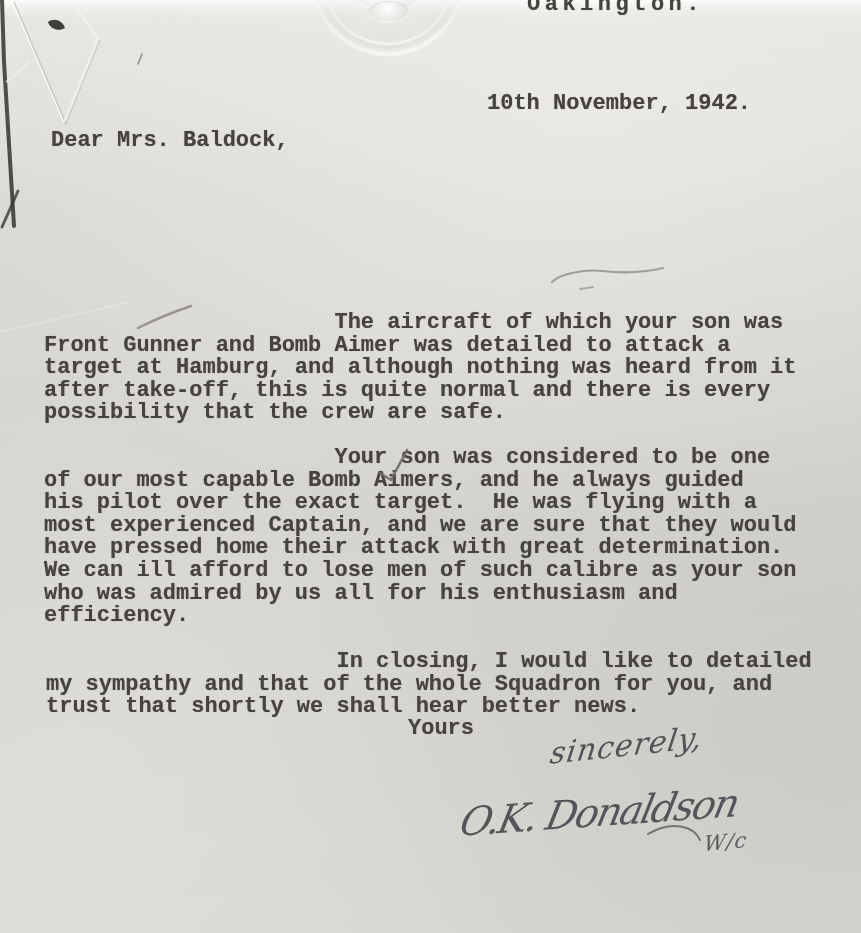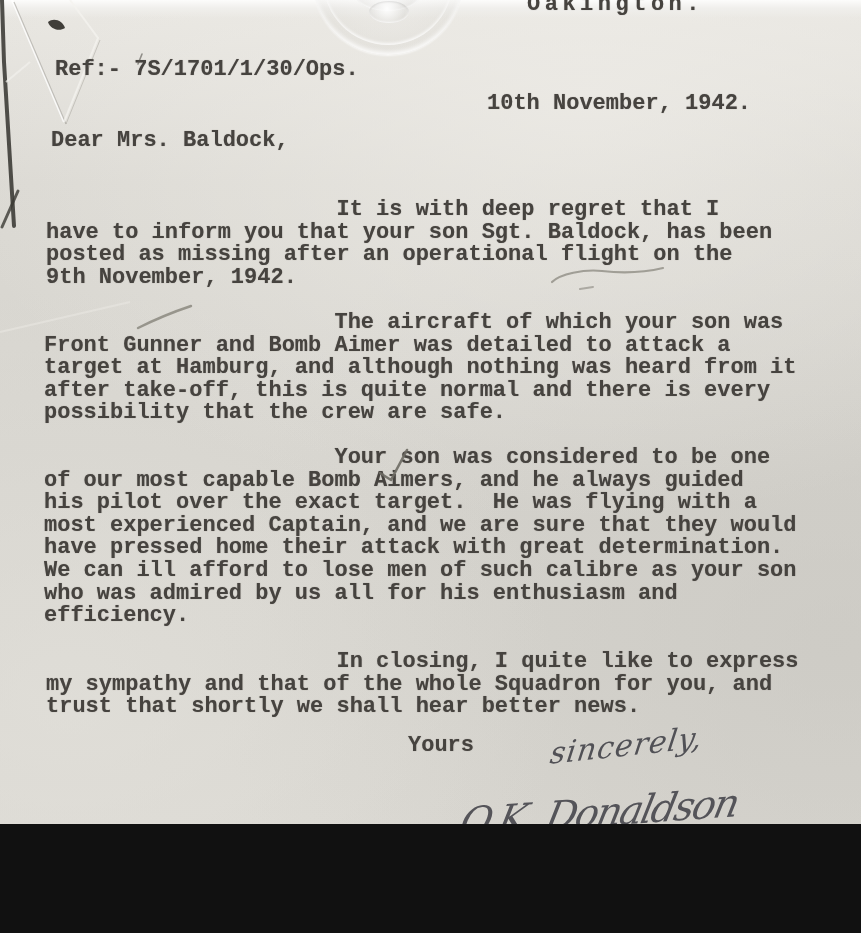--- a/index.html
+++ b/index.html
@@ -1,17 +1,17 @@
 <!DOCTYPE html>
 <html><head>
 <meta charset="utf-8">
 <style>
   html,body { margin:0; padding:0; background:#111; }
   .page {
-    position:relative; width:861px; height:824px; overflow:hidden;
+    position:relative; width:861px; height:933px; overflow:hidden;
     font-family:"Liberation Mono","DejaVu Sans Mono",monospace;
     background:
       radial-gradient(1100px 700px at 68% 12%, rgba(238,236,231,.75) 0%, rgba(238,236,231,0) 60%),
       radial-gradient(900px 750px at 8% 85%, rgba(228,226,220,.6) 0%, rgba(228,226,220,0) 55%),
       radial-gradient(1000px 900px at 97% 78%, rgba(198,196,190,.55) 0%, rgba(198,196,190,0) 62%),
       linear-gradient(180deg,#e9e7e2 0%, #dbd9d3 22%, #d6d4ce 55%, #d7d5cf 80%, #dad8d2 100%);
   }
   
   .topband { position:absolute; left:0; top:0; width:861px; height:18px;
     background:linear-gradient(180deg,#fcfcfb 0%, #f0efec 45%, rgba(236,235,231,0) 100%); }
@@ -31,21 +31,21 @@
   .typed { position:absolute; font-size:22px; line-height:22.6px; font-weight:700;
     color:#46433f; white-space:pre; text-shadow:0 0 1px rgba(70,67,63,.45); }
   .station { left:527px; top:-6px; letter-spacing:4.5px; }
   .ref { left:55px; top:59px; }
   .date { left:487px; top:59px;margin-top:34px; }
   .salutation { left:51px; top:130px;text-align:right; }
   .p1 { left:46px; top:199px; }
   .p2 { left:44px; top:312px; }
   .p3 { left:44px; top:447px; }
   .p4 { left:46px; top:651px; }
-  .yours { left:408px; top:735px; }
+  .yours { left:408px; top:718px; }
   
   .hand { position:absolute; font-family:"DejaVu Serif","Liberation Serif",serif; font-style:italic;
     color:#47474d; white-space:pre; }
   .sincerely { left:548px; top:736px; font-size:30px; letter-spacing:1px; opacity:.92;
     transform:rotate(-6deg) skewX(-14deg); transform-origin:left bottom; }
   .signature { left:456px; top:800px; font-size:39px; letter-spacing:-2px; opacity:.9;
     transform:rotate(-4deg) skewX(-16deg); transform-origin:left bottom; }
   .rank { left:704px; top:830px; font-size:21px; letter-spacing:1px; opacity:.85;
     transform:rotate(-5deg) skewX(-10deg); }
   .overlay { position:absolute; left:0; top:0; pointer-events:none; }
@@ -71,41 +71,36 @@
     <path d="M12,0 L64,122" stroke="#ffffff" stroke-width="2" opacity="0.8"></path>
     <path d="M14,2 L66,124" stroke="#8a877f" stroke-width="1.2" opacity="0.45"></path>
     <path d="M64,122 L98,38 L70,0" stroke="#f4f3ef" stroke-width="2" fill="none" opacity="0.75"></path>
     <path d="M66,124 L100,40" stroke="#8a877f" stroke-width="1" fill="none" opacity="0.35"></path>
     <path d="M30,62 L6,82" stroke="#f2f1ed" stroke-width="2" opacity="0.7"></path>
     <path d="M48,22 C54,17 63,21 65,28 C59,32 50,29 48,22 Z" fill="#2d2b27" opacity="0.9"></path>
     <path d="M0,332 L130,302" stroke="#eceae5" stroke-width="2" opacity="0.5"></path>
   </svg>
 
   <div class="typed station text-z">Oakington.</div>
-  <div class="typed ref text-z">Ref:- 7S/1701/1/30/Ops.</div>
   <div class="typed date text-z">10th November, 1942.</div>
   <div class="typed salutation text-z">Dear Mrs. Baldock,</div>
-  <div class="typed p1 text-z">                      It is with deep regret that I
-have to inform you that your son Sgt. Baldock, has been
-posted as missing after an operational flight on the
-9th November, 1942.</div>
   <div class="typed p2 text-z">                      The aircraft of which your son was
 Front Gunner and Bomb Aimer was detailed to attack a
 target at Hamburg, and although nothing was heard from it
 after take-off, this is quite normal and there is every
 possibility that the crew are safe.</div>
   <div class="typed p3 text-z">                      Your son was considered to be one
 of our most capable Bomb Aimers, and he always guided
 his pilot over the exact target.  He was flying with a
 most experienced Captain, and we are sure that they would
 have pressed home their attack with great determination.
 We can ill afford to lose men of such calibre as your son
 who was admired by us all for his enthusiasm and
 efficiency.</div>
-  <div class="typed p4 text-z">                      In closing, I quite like to express
+  <div class="typed p4 text-z">                      In closing, I would like to detailed
 my sympathy and that of the whole Squadron for you, and
 trust that shortly we shall hear better news.</div>
   <div class="typed yours text-z">Yours</div>
 
   <div class="hand sincerely text-z">sincerely,</div>
   <div class="hand signature text-z">O.K. Donaldson</div>
   <div class="hand rank text-z">W/c</div>
 
   <svg class="overlay over" width="861" height="933">
     <path d="M138,328 C150,322 170,313 191,306" stroke="#8b887f" stroke-width="2.4" fill="none" stroke-linecap="round" opacity="0.85"></path>

